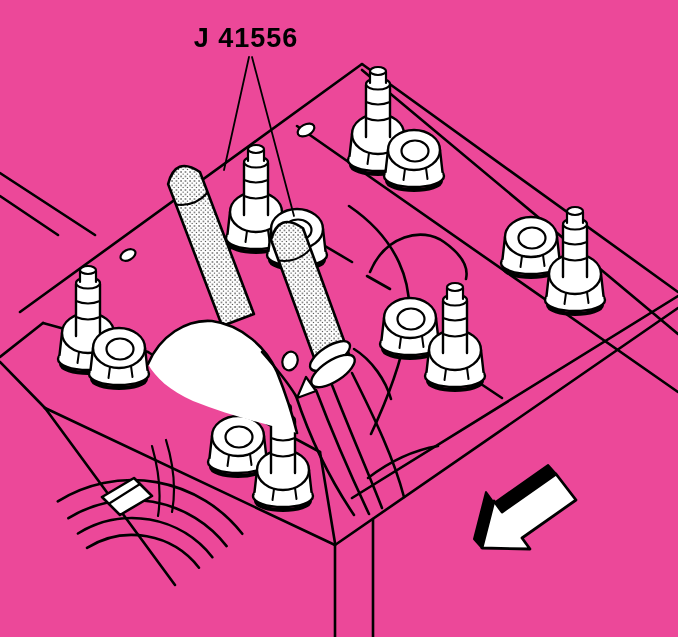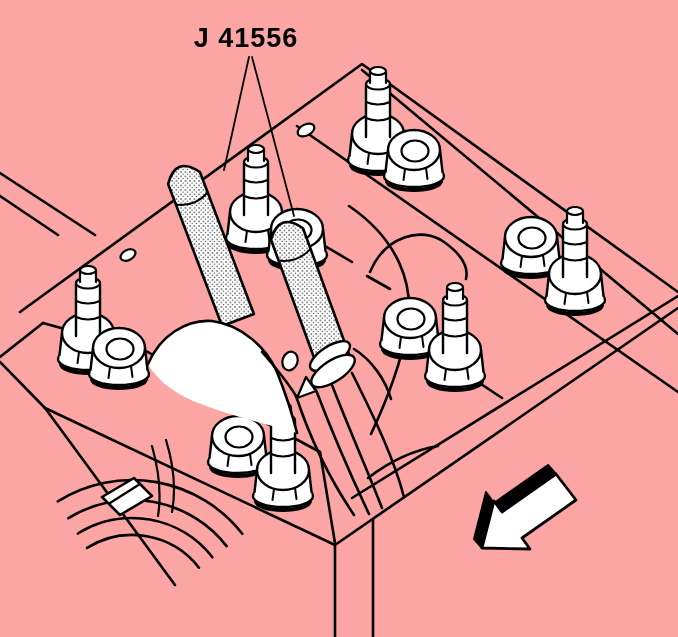--- a/index.html
+++ b/index.html
@@ -1,16 +1,16 @@
 <!DOCTYPE html>
 <html><head>
 <meta charset="utf-8">
 <style>
   html,body{margin:0;padding:0;background:#ffffff;}
-  .stage{position:relative;width:678px;height:637px;background:#fca5a5;overflow:hidden;}
+  .stage{position:relative;width:678px;height:637px;background:#ec4899;overflow:hidden;}
   svg{position:absolute;left:0;top:0;}
   .callout-text{
     font-family:"Liberation Sans", sans-serif;
     font-weight:bold;
     font-size:27px;
     letter-spacing:1px;
     fill:#000000;
   }
 </style>
 </head>

